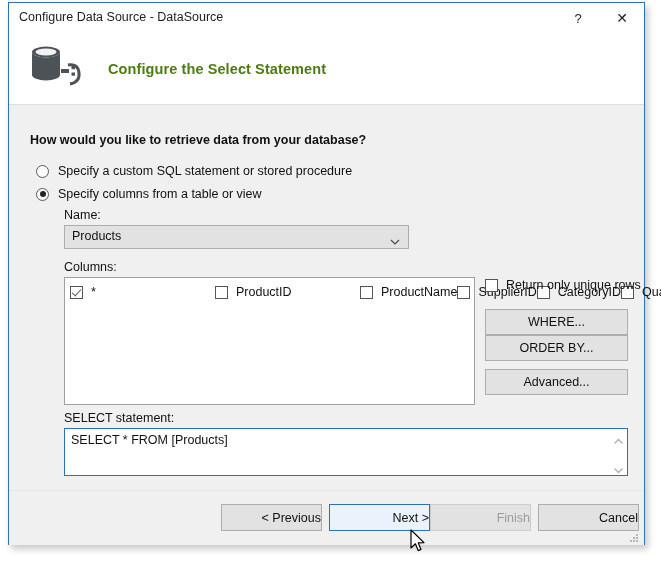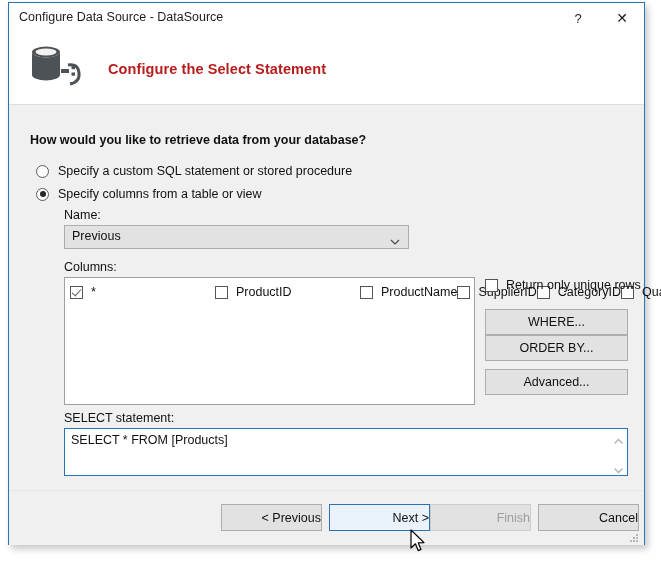--- a/index.html
+++ b/index.html
@@ -83,21 +83,21 @@
     top: 8px;
     width: 56px;
     height: 54px;
   }
   .header-title {
     position: absolute;
     left: 99px;
     top: 27px;
     font-size: 14.5px;
     font-weight: bold;
-    color: #b91c1c;
+    color: #4d7c0f;
     letter-spacing: 0.1px;
   }
 
   
   .body {
     position: absolute;
     left: 0;
     top: 102px;
     width: 635px;
     height: 385px;
@@ -422,21 +422,21 @@
       </div>
 
       <div class="radio-row r2">
         <span class="radio checked"></span>
         <span class="radio-label">Specify columns from a table or view</span>
       </div>
 
       <div class="name-label">Name:</div>
 
       <div class="combo">
-        <span class="combo-value">Previous</span>
+        <span class="combo-value">Products</span>
         <span class="combo-arrow">
           <svg width="10" height="10" viewBox="0 0 10 10" xmlns="http://www.w3.org/2000/svg">
             <path d="M1 3 L5 7 L9 3" fill="none" stroke="#4a4a4a" stroke-width="1.2"></path>
           </svg>
         </span>
       </div>
 
       <div class="columns-label">Columns:</div>
 
       <div class="listbox">

